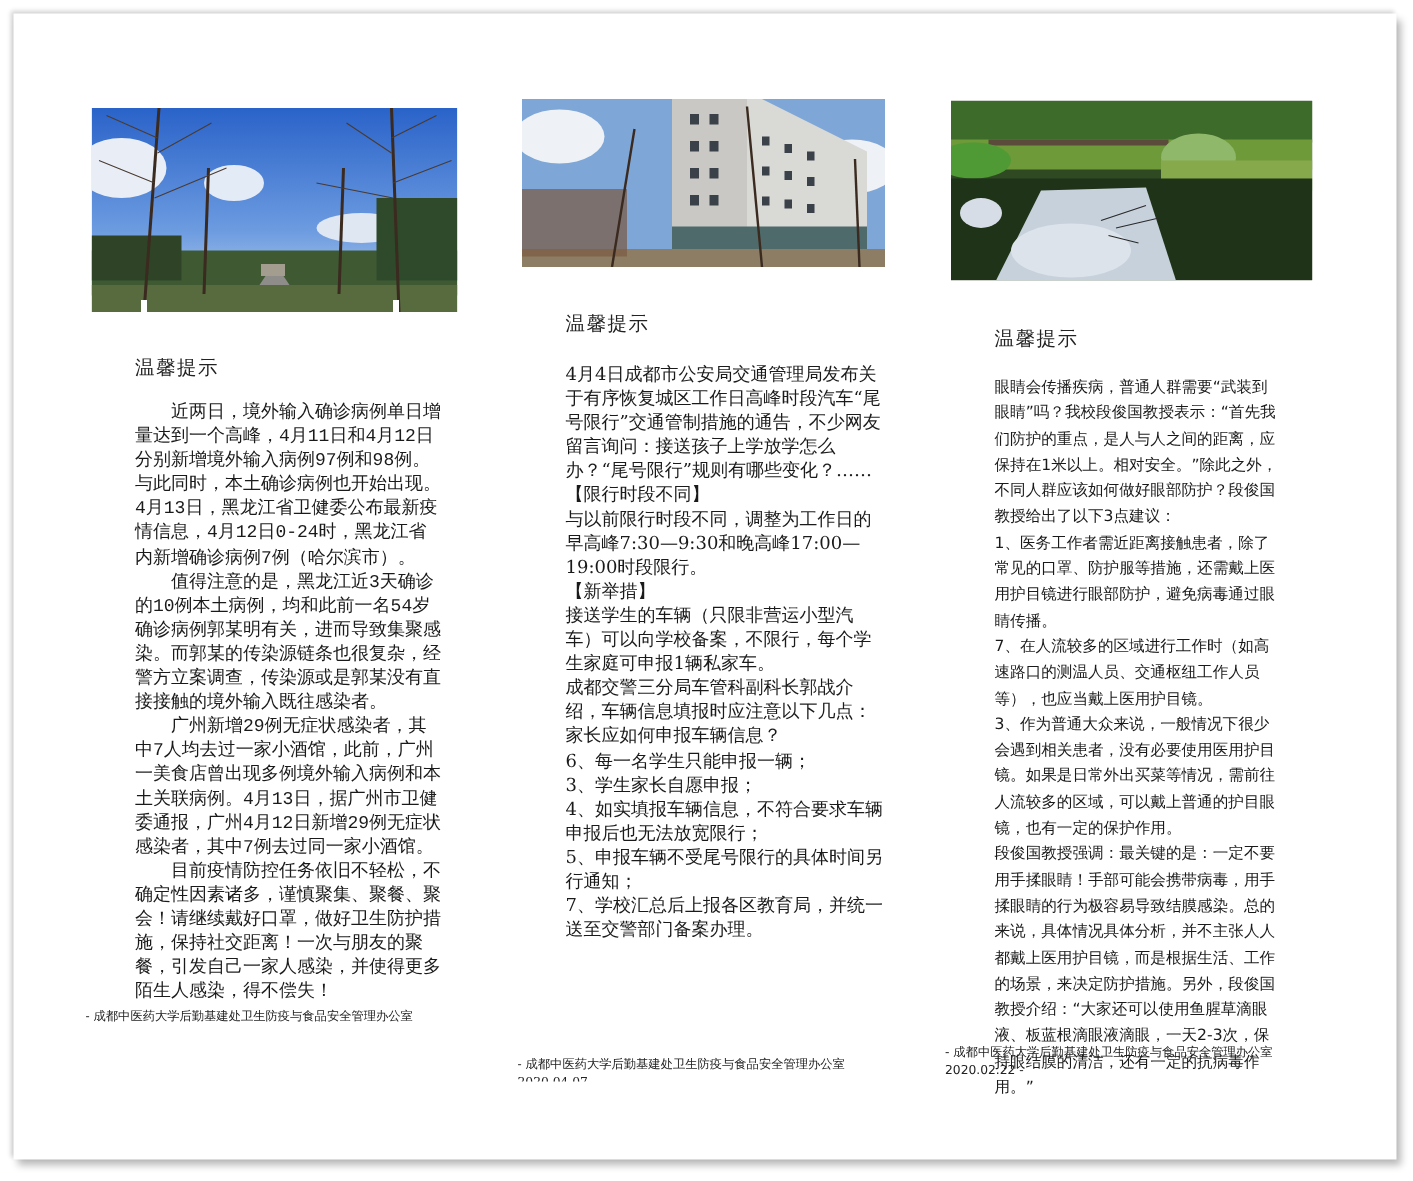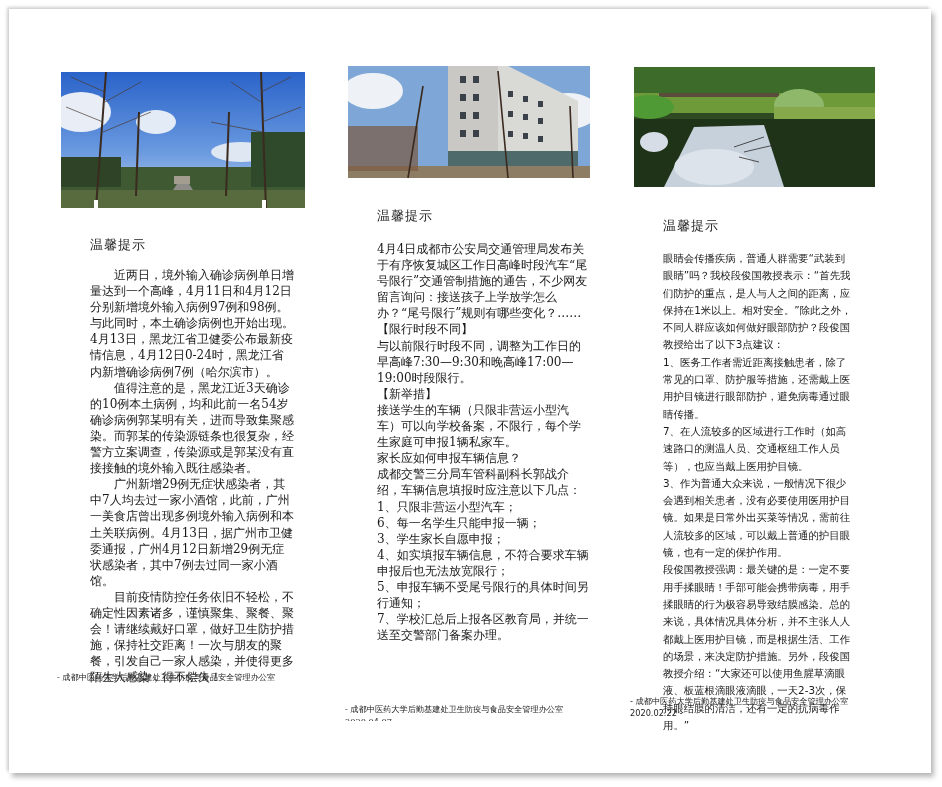--- a/index.html
+++ b/index.html
@@ -7,21 +7,21 @@
     .frame {
       position:absolute; left:9px; top:9px; width:922px; height:764px;
       background:#fff;
       box-shadow: -2px -2px 3px rgba(0,0,0,0.18), 3px 4px 5px rgba(0,0,0,0.28);
     }
     .photo { position:absolute; overflow:hidden; }
     .photo svg { display:block; width:100%; height:100%; }
     .heading { position:absolute; font-size:13px; color:#222; font-family:"DejaVu Serif", serif; letter-spacing:1px; }
     .body-text { position:absolute; font-size:12px; line-height:16.1px; color:#1a1a1a; font-family:"DejaVu Serif", serif; }
     .body-text p { margin:0; }
-    .indent { text-indent:2em; }
+    .indent { text-indent:2em;font-family:Liberation Mono, monospace; }
     .sans .heading, .sans .body-text, .sans .footer { font-family:"DejaVu Sans", sans-serif; }
     .footer { position:absolute; font-size:8.2px; line-height:12px; text-align:left; color:#222; font-family:"DejaVu Serif", serif; white-space:nowrap; }
   </style>
 </head>
 <body>
 
 <div class="frame"></div>
 
 <div>
   <div class="photo" style="left:61px; top:72px; width:244px; height:136px;">
@@ -107,23 +107,22 @@
         </g>
     </svg>
   </div>
   <div class="heading" style="left:377px; top:207px;">温馨提示</div>
   <div class="body-text" style="left:377px; top:241px; width:215px;">
     <p>4月4日成都市公安局交通管理局发布关于有序恢复城区工作日高峰时段汽车“尾号限行”交通管制措施的通告，不少网友留言询问：接送孩子上学放学怎么办？“尾号限行”规则有哪些变化？……</p>
     <p>【限行时段不同】</p>
     <p>与以前限行时段不同，调整为工作日的早高峰7:30—9:30和晚高峰17:00—19:00时段限行。</p>
     <p>【新举措】</p>
     <p>接送学生的车辆（只限非营运小型汽车）可以向学校备案，不限行，每个学生家庭可申报1辆私家车。</p>
+    <p>成都交警三分局车管科副科长郭战介绍，车辆信息填报时应注意以下几点：</p>
     <p>家长应如何申报车辆信息？</p>
-    <p>成都交警三分局车管科副科长郭战介绍，车辆信息填报时应注意以下几点：</p>
-    <p>1、只限非营运小型汽车；</p>
     <p>6、每一名学生只能申报一辆；</p>
     <p>3、学生家长自愿申报；</p>
     <p>4、如实填报车辆信息，不符合要求车辆申报后也无法放宽限行；</p>
     <p>5、申报车辆不受尾号限行的具体时间另行通知；</p>
     <p>7、学校汇总后上报各区教育局，并统一送至交警部门备案办理。</p>
   </div>
   <div class="footer" style="left:345px; top:703px; width:250px;">
     <div>- 成都中医药大学后勤基建处卫生防疫与食品安全管理办公室</div>
     <div style="height:6px; overflow:hidden;">2020.04.07 -</div>
   </div>

